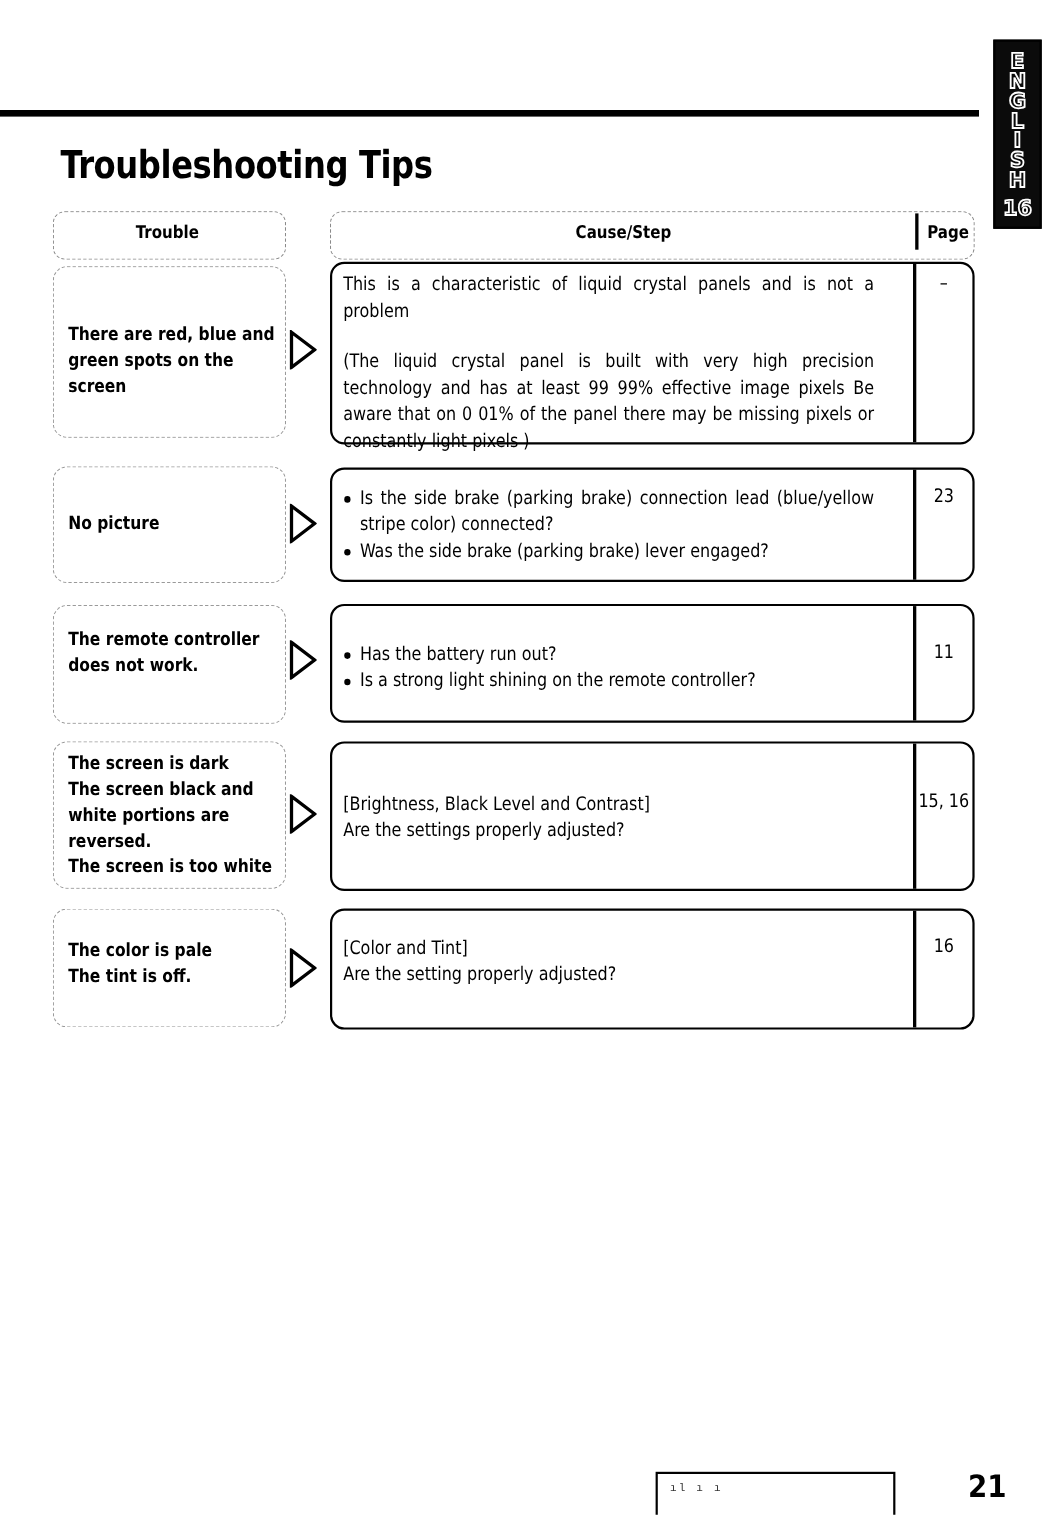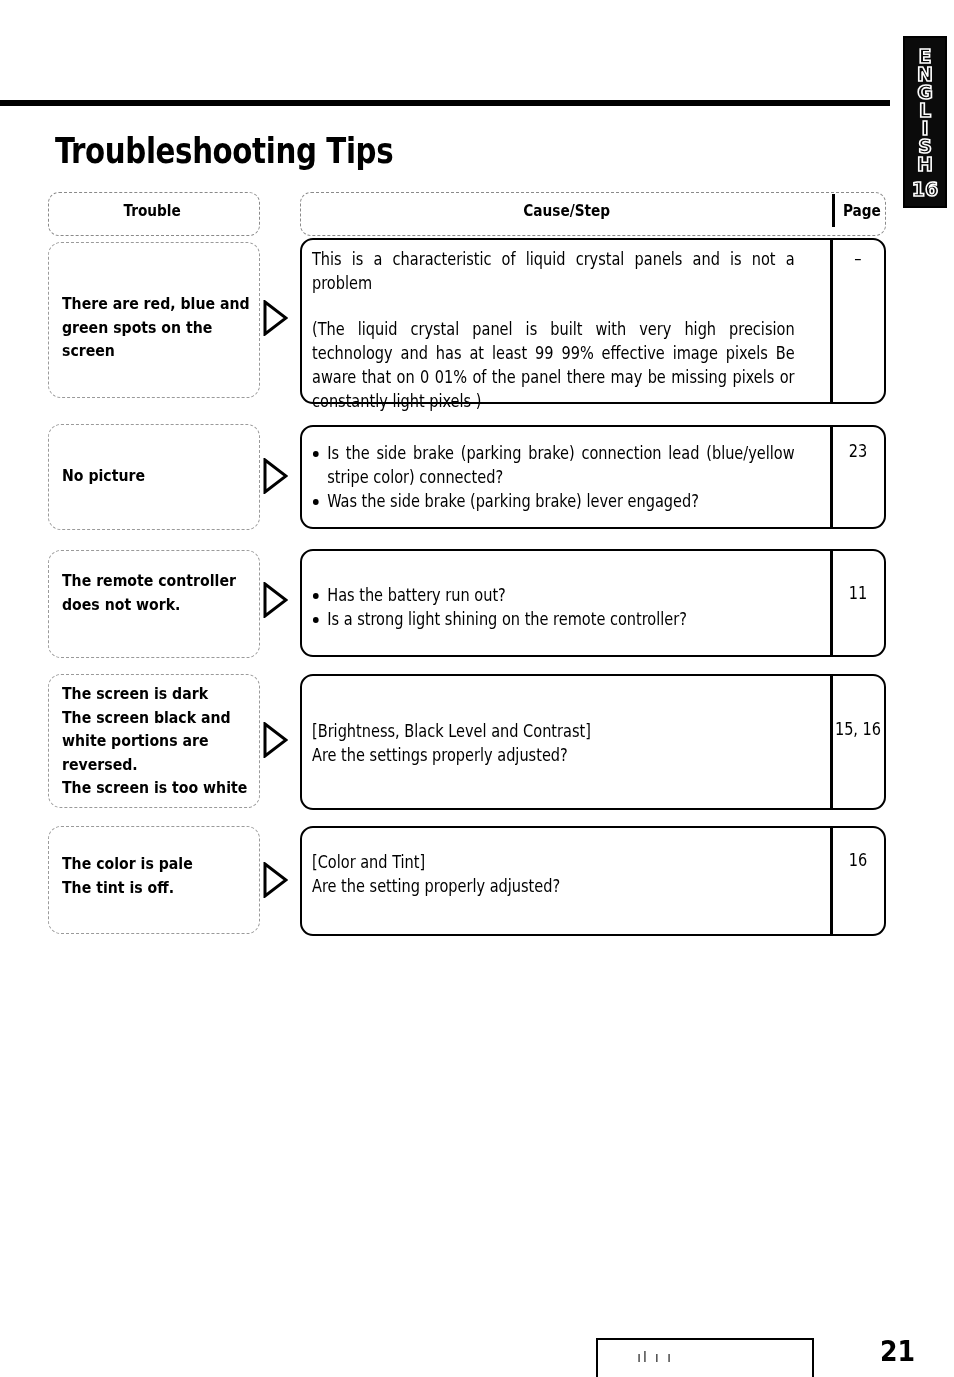--- a/index.html
+++ b/index.html
@@ -226,25 +226,25 @@
     font-family: Liberation Mono, monospace;
     font-weight: bold;
     font-size: 21px;
     color: #ffffff;
     -webkit-text-stroke: 2px #000000;
     letter-spacing: 0.5px;
     white-space: nowrap;
   }
   .model-marks {
     position: absolute;
-    left: 637px;
+    left: 609px;
     top: 1348px;
-    font-size: 15px;
+    font-size: 10px;
     color: #333;
-    font-family: Liberation Sans, sans-serif;
+    font-family: Liberation Mono, monospace;
     letter-spacing: 2px;
   }
   .folio {
     position: absolute;
     left: 880px;
     top: 1335px;
     font-family: "DejaVu Sans Condensed", "Liberation Sans Narrow", "Liberation Sans", sans-serif;
     font-weight: bold;
     font-size: 28px;
     white-space: nowrap;

